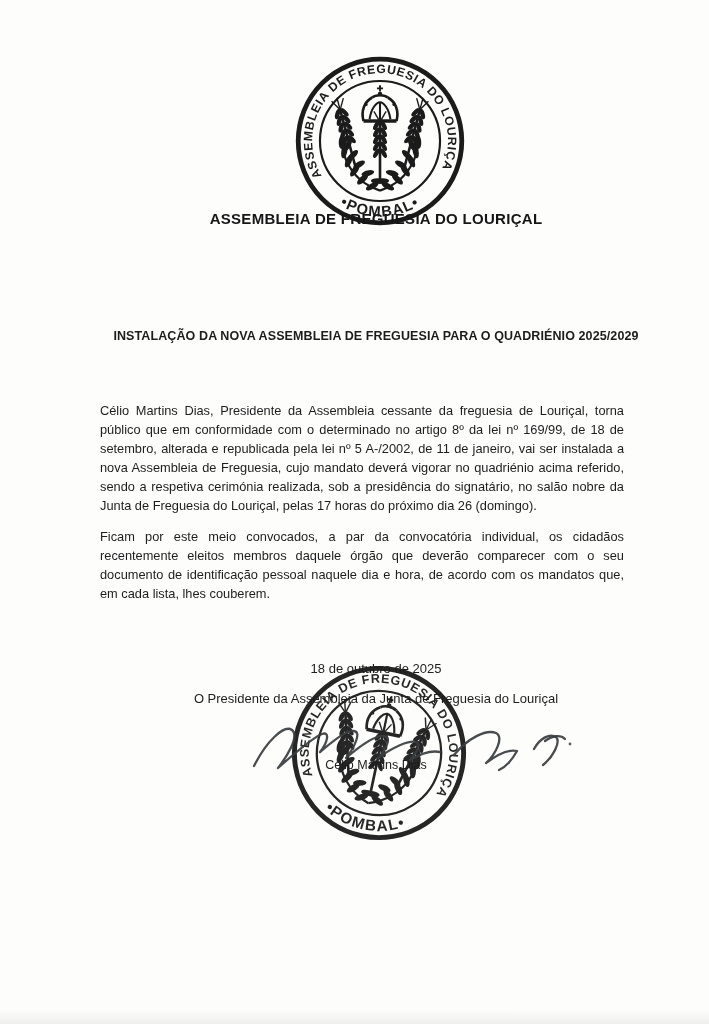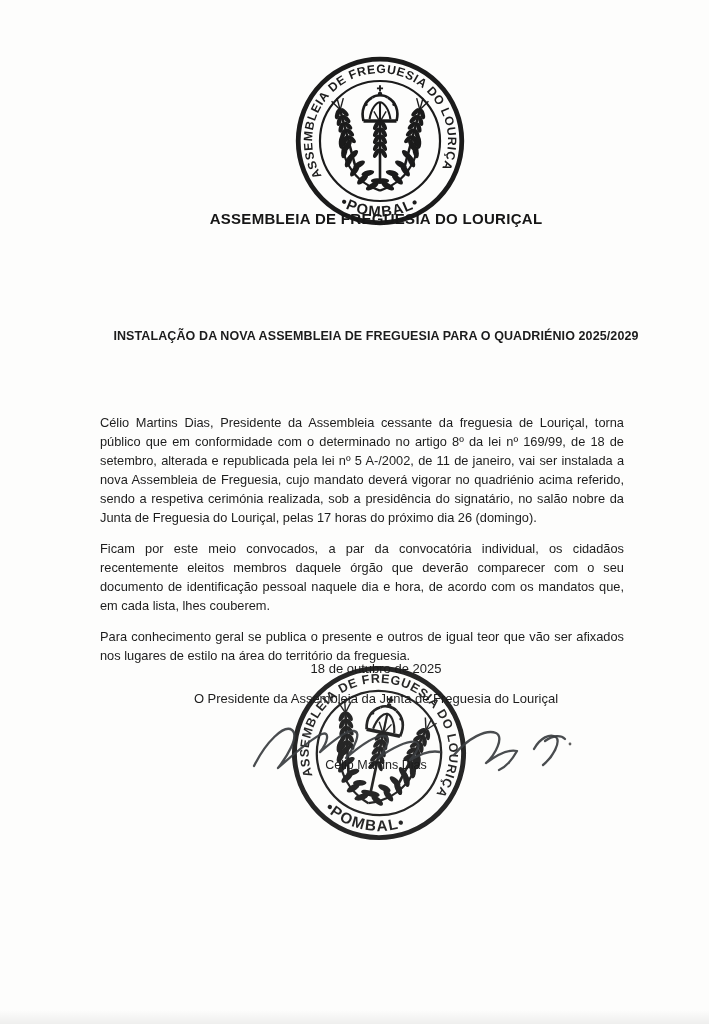--- a/index.html
+++ b/index.html
@@ -29,21 +29,21 @@
     font-size:15px;font-weight:bold;letter-spacing:0.3px;color:#161616;
   }
   .doc-subject{
     top:329px;
     font-size:12.5px;font-weight:600;letter-spacing:0.1px;color:#1c1c1c;
   }
   .doc-body{
     position:absolute;left:100px;top:401px;width:524px;
     font-size:12.8px;line-height:19px;text-align:justify;color:#1d1d1d;
   }
-  .doc-body p{margin:12px 0 12px 0;}
+  .doc-body p{margin:0 0 12px 0;}
   .date-line{top:661px;font-size:13px;color:#1d1d1d;}
   .signer-title{top:691px;font-size:13px;color:#1d1d1d;}
   .signer-name{top:758px;font-size:12.5px;color:#222;}
   .seal-top{
     position:absolute;left:293px;top:54px;width:174px;height:174px;
   }
   .stamp-bottom{
     position:absolute;left:289px;top:663px;width:180px;height:180px;
     transform:rotate(12deg);
     opacity:0.95;
@@ -145,21 +145,20 @@
     </text>
   </svg>
 
   <div class="centered doc-title">ASSEMBLEIA DE FREGUESIA DO LOURIÇAL</div>
 
   <div class="centered doc-subject">INSTALAÇÃO DA NOVA ASSEMBLEIA DE FREGUESIA PARA O QUADRIÉNIO 2025/2029</div>
 
   <div class="doc-body">
     <p>Célio Martins Dias, Presidente da Assembleia cessante da freguesia de Louriçal, torna público que em conformidade com o determinado no artigo 8º da lei nº 169/99, de 18 de setembro, alterada e republicada pela lei nº 5 A-/2002, de 11 de janeiro, vai ser instalada a nova Assembleia de Freguesia, cujo mandato deverá vigorar no quadriénio acima referido, sendo a respetiva cerimónia realizada, sob a presidência do signatário, no salão nobre da Junta de Freguesia do Louriçal, pelas 17 horas do próximo dia 26 (domingo).</p>
     <p>Ficam por este meio convocados, a par da convocatória individual, os cidadãos recentemente eleitos membros daquele órgão que deverão comparecer com o seu documento de identificação pessoal naquele dia e hora, de acordo com os mandatos que, em cada lista, lhes couberem.</p>
-    <p>Para conhecimento geral se publica o presente e outros de igual teor que vão ser afixados nos lugares de estilo na área do território da freguesia.</p>
   </div>
 
   <div class="centered date-line">18 de outubro de 2025</div>
   <div class="centered signer-title">O Presidente da Assembleia da Junta de Freguesia do Louriçal</div>
   <div class="centered signer-name">Célio Martins Dias</div>
 
   <svg class="stamp-bottom" viewBox="0 0 200 200">
     <use href="#seal-emblem"></use>
     <text class="seal-ring-text">
       <textPath href="#arc-top" startOffset="50%" text-anchor="middle">ASSEMBLEIA DE FREGUESIA DO LOURIÇAL</textPath>

